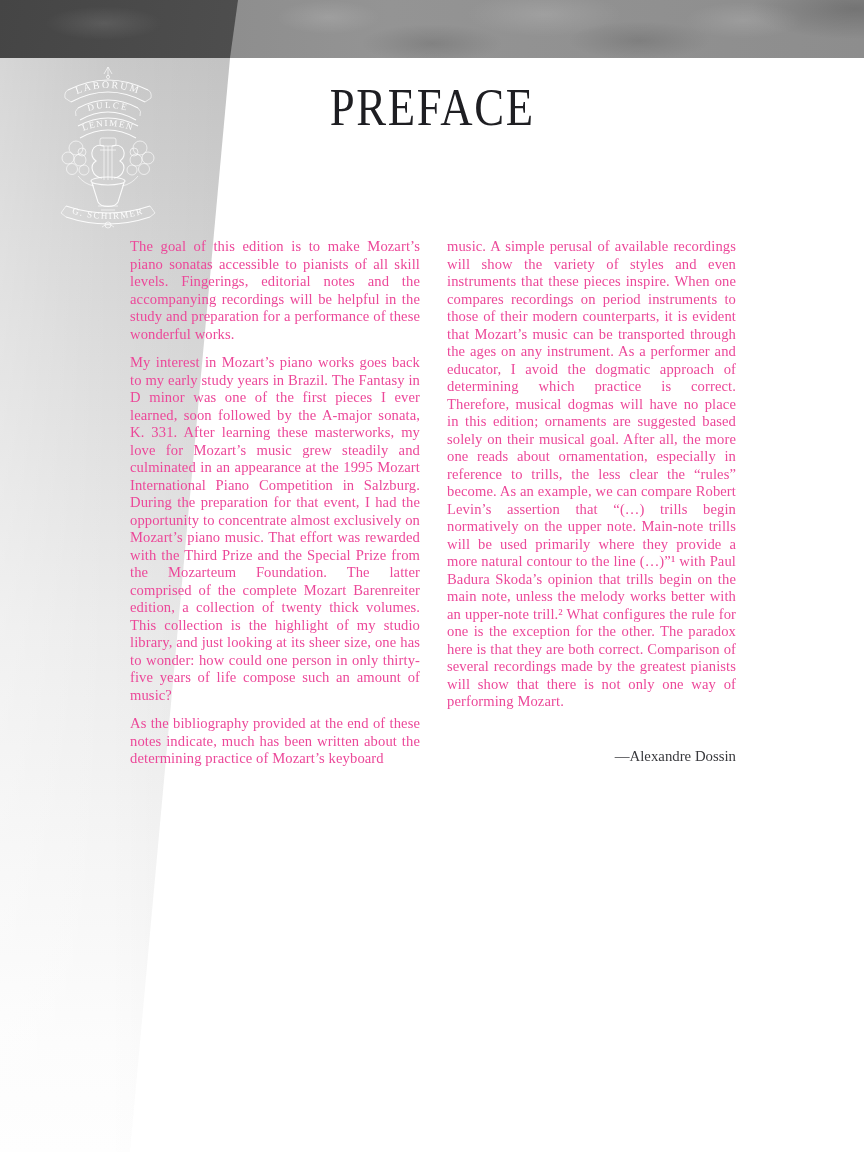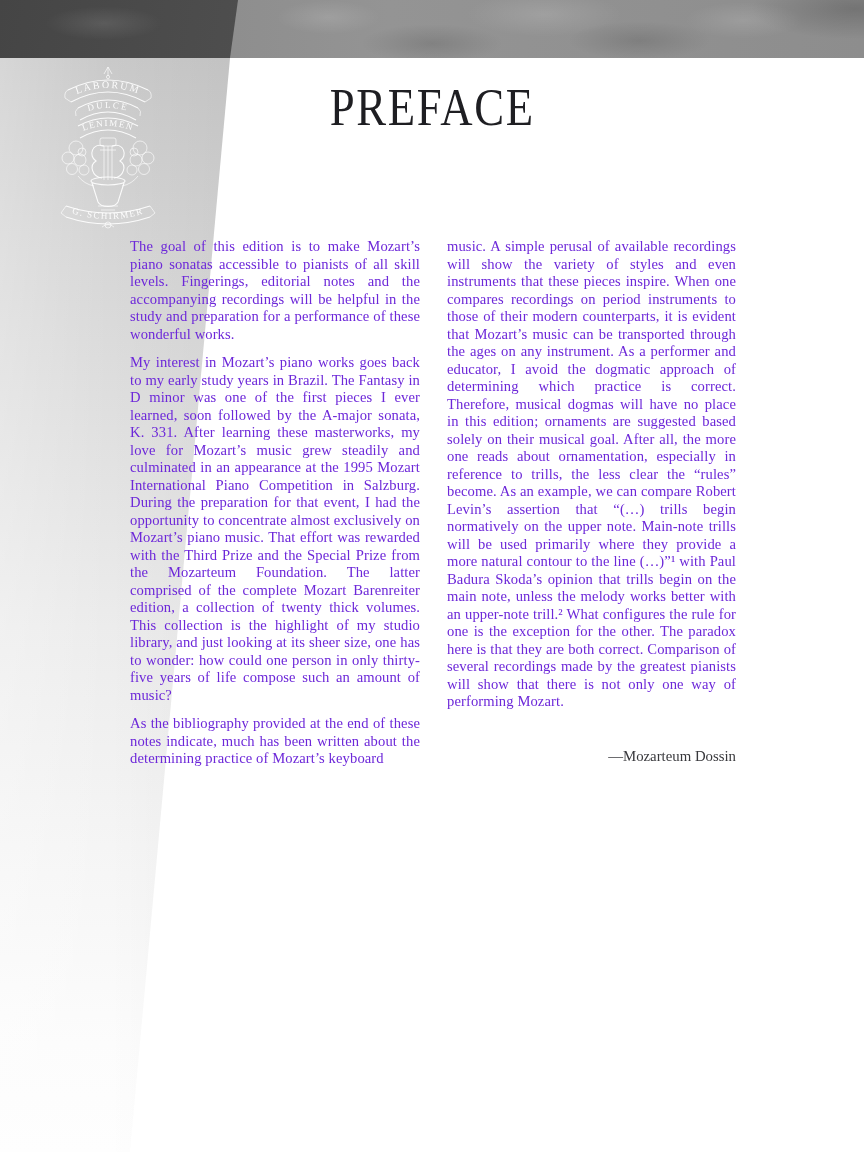--- a/index.html
+++ b/index.html
@@ -61,21 +61,21 @@
   
   .columns{
     position:absolute;left:130px;top:238px;width:606px;
     display:flex;gap:27px;
   }
   .col{width:290px;}
   .col.right{width:289px;}
   .col p{
     margin:0 0 11px 0;
     font-size:14.6px;line-height:17.5px;
-    color:#6d28d9;
+    color:#ec4899;
     text-align:justify;
     letter-spacing:.1px;
   }
   .signature{
     margin-top:37px;
     font-size:14.8px;line-height:17.5px;color:#38383c;
     text-align:right;
   }
 </style>
 </head>
@@ -166,15 +166,15 @@
 </div>
 
 <div class="columns">
   <div class="col left">
     <p>The goal of this edition is to make Mozart’s piano sonatas accessible to pianists of all skill levels. Fingerings, editorial notes and the accompanying recordings will be helpful in the study and preparation for a performance of these wonderful works.</p>
     <p>My interest in Mozart’s piano works goes back to my early study years in Brazil. The Fantasy in D minor was one of the first pieces I ever learned, soon followed by the A-major sonata, K. 331. After learning these masterworks, my love for Mozart’s music grew steadily and culminated in an appearance at the 1995 Mozart International Piano Competition in Salzburg. During the preparation for that event, I had the opportunity to concentrate almost exclusively on Mozart’s piano music. That effort was rewarded with the Third Prize and the Special Prize from the Mozarteum Foundation. The latter comprised of the complete Mozart Barenreiter edition, a collection of twenty thick volumes. This collection is the highlight of my studio library, and just looking at its sheer size, one has to wonder: how could one person in only thirty-five years of life compose such an amount of music?</p>
     <p>As the bibliography provided at the end of these notes indicate, much has been written about the determining practice of Mozart’s keyboard</p>
   </div>
   <div class="col right">
     <p>music. A simple perusal of available recordings will show the variety of styles and even instruments that these pieces inspire. When one compares recordings on period instruments to those of their modern counterparts, it is evident that Mozart’s music can be transported through the ages on any instrument. As a performer and educator, I avoid the dogmatic approach of determining which practice is correct. Therefore, musical dogmas will have no place in this edition; ornaments are suggested based solely on their musical goal. After all, the more one reads about ornamentation, especially in reference to trills, the less clear the “rules” become. As an example, we can compare Robert Levin’s assertion that “(…) trills begin normatively on the upper note. Main-note trills will be used primarily where they provide a more natural contour to the line (…)”¹ with Paul Badura Skoda’s opinion that trills begin on the main note, unless the melody works better with an upper-note trill.² What configures the rule for one is the exception for the other. The paradox here is that they are both correct. Comparison of several recordings made by the greatest pianists will show that there is not only one way of performing Mozart.</p>
-    <div class="signature">—Mozarteum Dossin</div>
+    <div class="signature">—Alexandre Dossin</div>
   </div>
 </div>
 
 </body></html>

